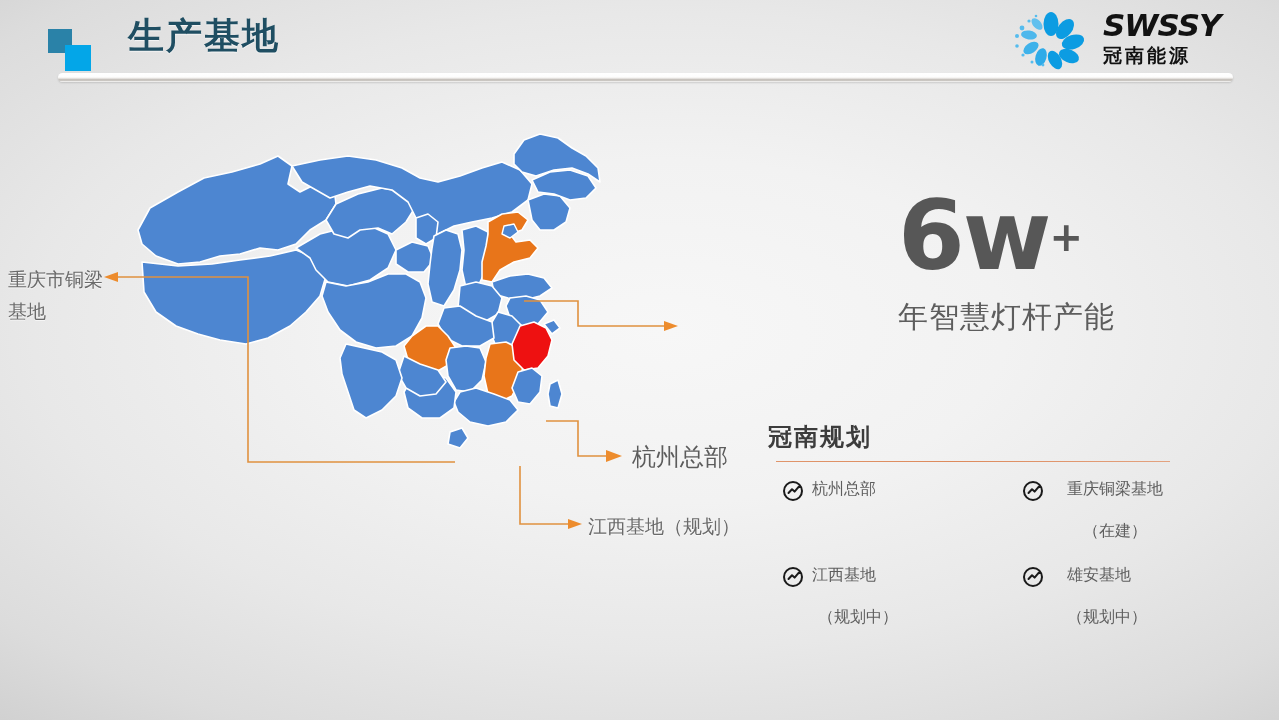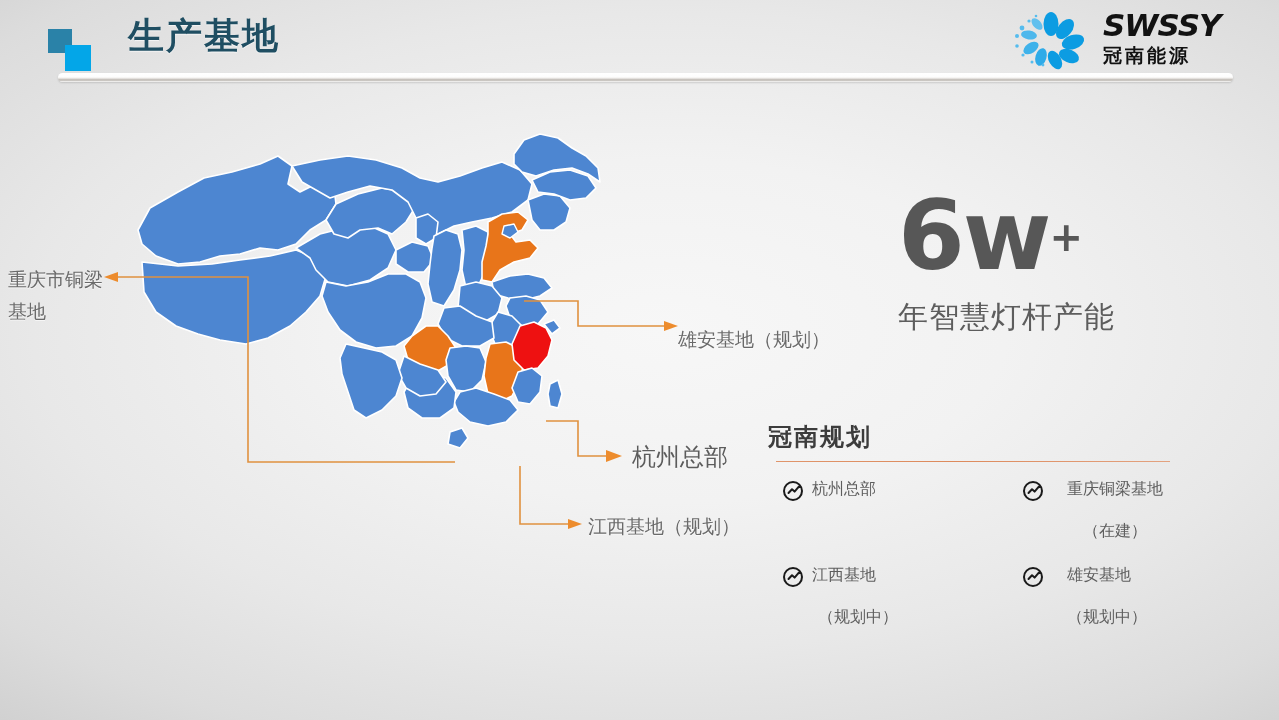--- a/index.html
+++ b/index.html
@@ -209,21 +209,20 @@
 
       <path d="M546,421 L578,421 L578,456 L606,456"></path>
       <path fill="#ed8c2d" stroke="none" d="M606,450 L622,456 L606,462 Z"></path>
 
       <path d="M520,466 L520,524 L568,524"></path>
       <path fill="#ed8c2d" stroke="none" d="M568,519 L582,524 L568,529 Z"></path>
     </g>
   </svg>
 
   <div class="callout cq">重庆市铜梁基地</div>
-  <div class="callout xa">雄安基地（规划）</div>
   <div class="callout hz">杭州总部</div>
   <div class="callout jx">江西基地（规划）</div>
 
   <div class="stat">
     <div class="stat-num"><span>6w</span><span class="stat-plus">+</span></div>
     <div class="stat-cap">年智慧灯杆产能</div>
   </div>
 
   <div class="plan">
     <div class="plan-title">冠南规划</div>

